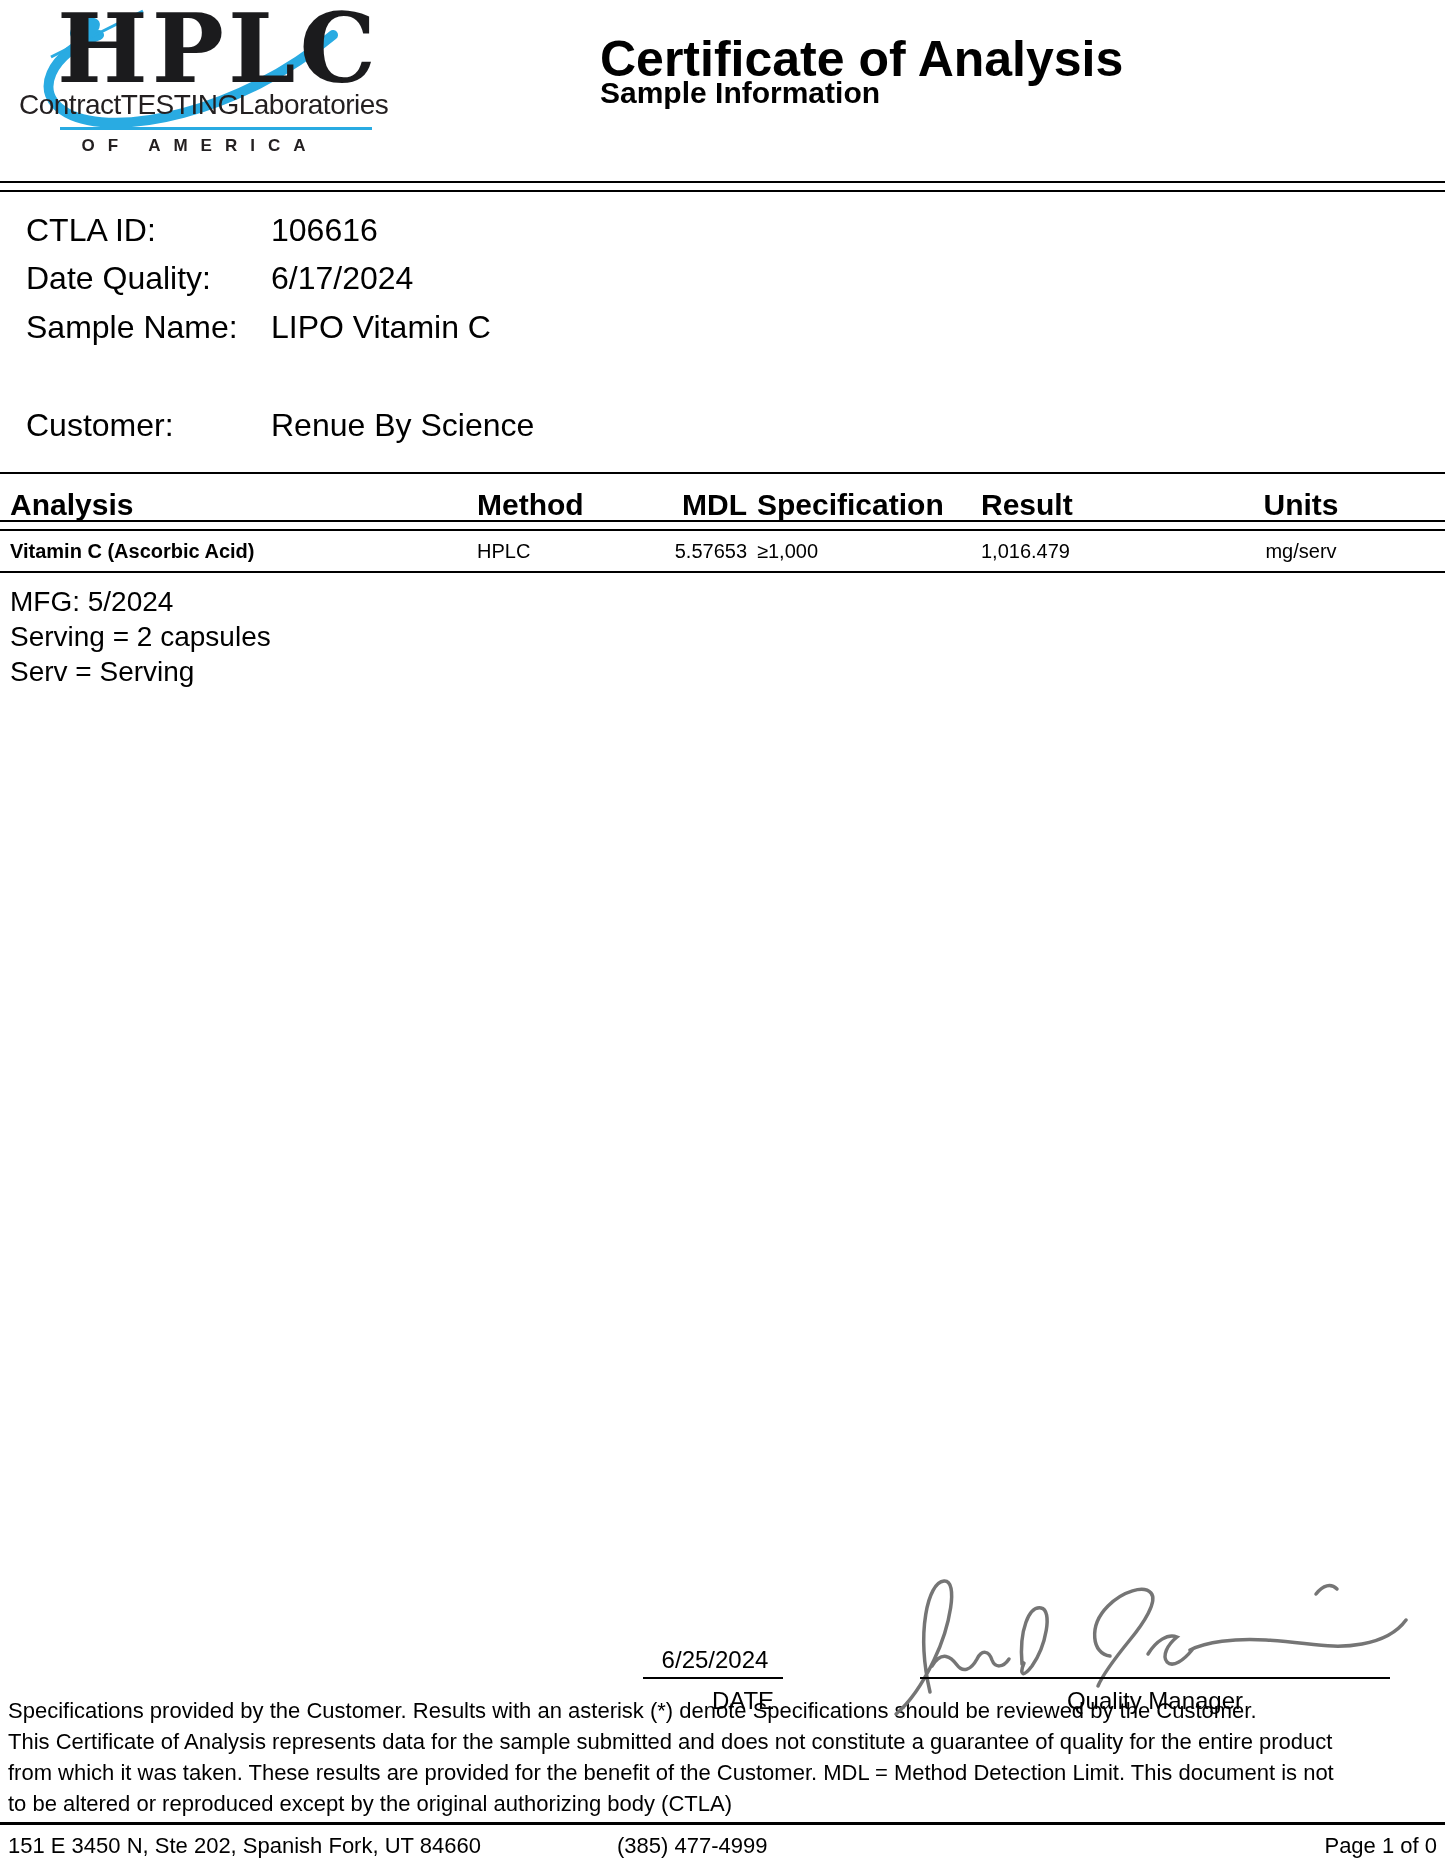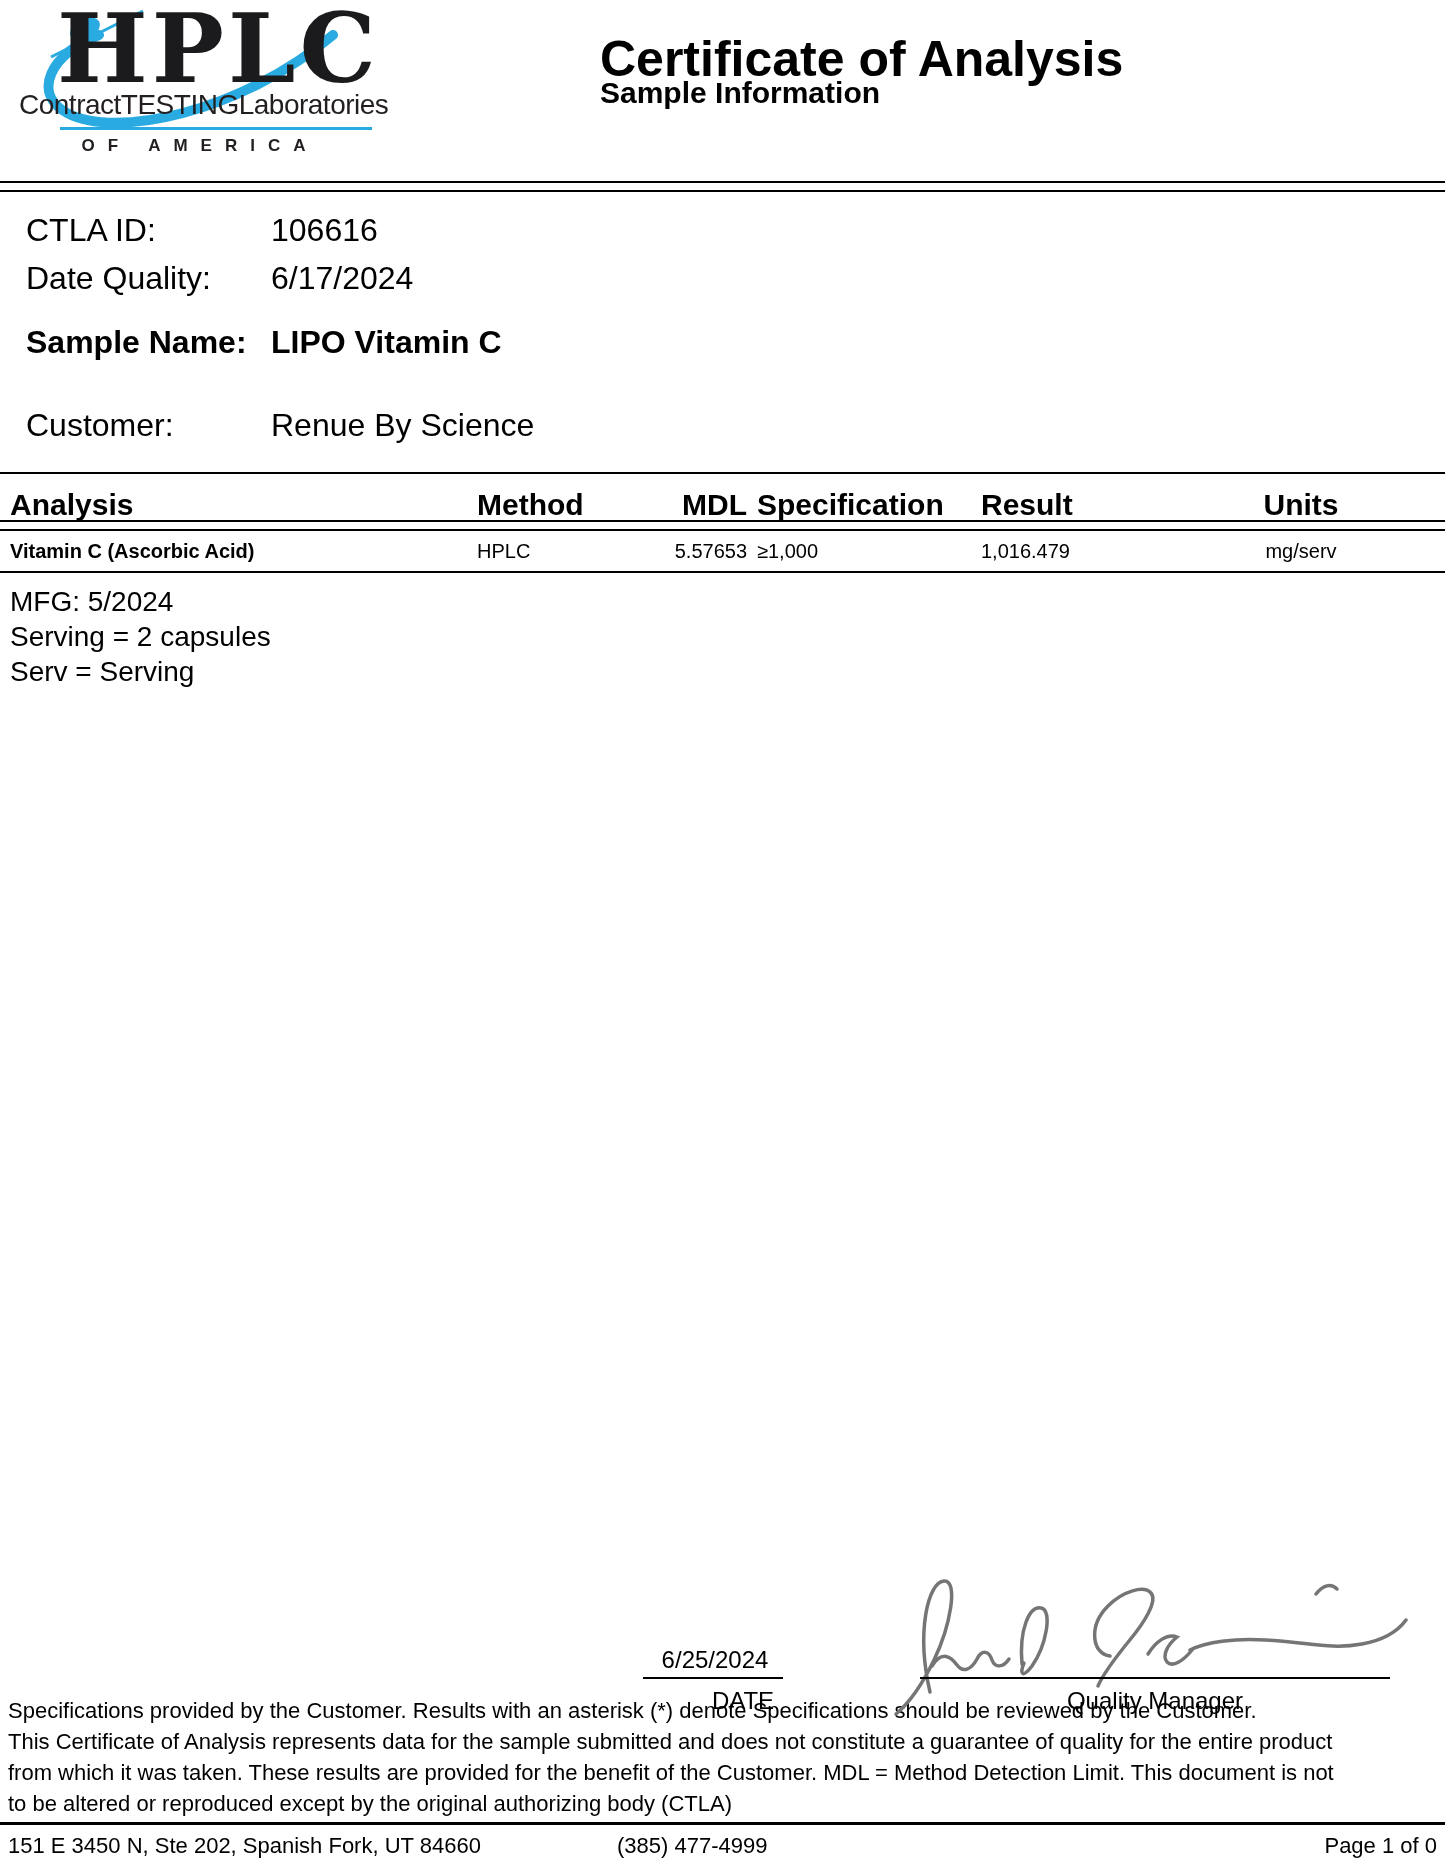--- a/index.html
+++ b/index.html
@@ -102,21 +102,21 @@
   <div class="abs doc-subtitle">Sample Information</div>
 
   <div class="double-rule" style="top:181px;"></div>
 
   <div class="info-row" style="top:212px;">
     <span class="lbl">CTLA ID:</span><span class="val">106616</span>
   </div>
   <div class="info-row" style="top:260px;">
     <span class="lbl">Date Quality:</span><span class="val">6/17/2024</span>
   </div>
-  <div class="info-row" style="top:324px;font-weight:bold;">
+  <div class="info-row" style="top:309px;">
     <span class="lbl">Sample Name:</span><span class="val">LIPO Vitamin C</span>
   </div>
   <div class="info-row" style="top:407px;">
     <span class="lbl">Customer:</span><span class="val">Renue By Science</span>
   </div>
 
   <div class="single-rule" style="top:472px;height:2px;"></div>
 
   <div class="abs th col-analysis">Analysis</div>
   <div class="abs th col-method">Method</div>

